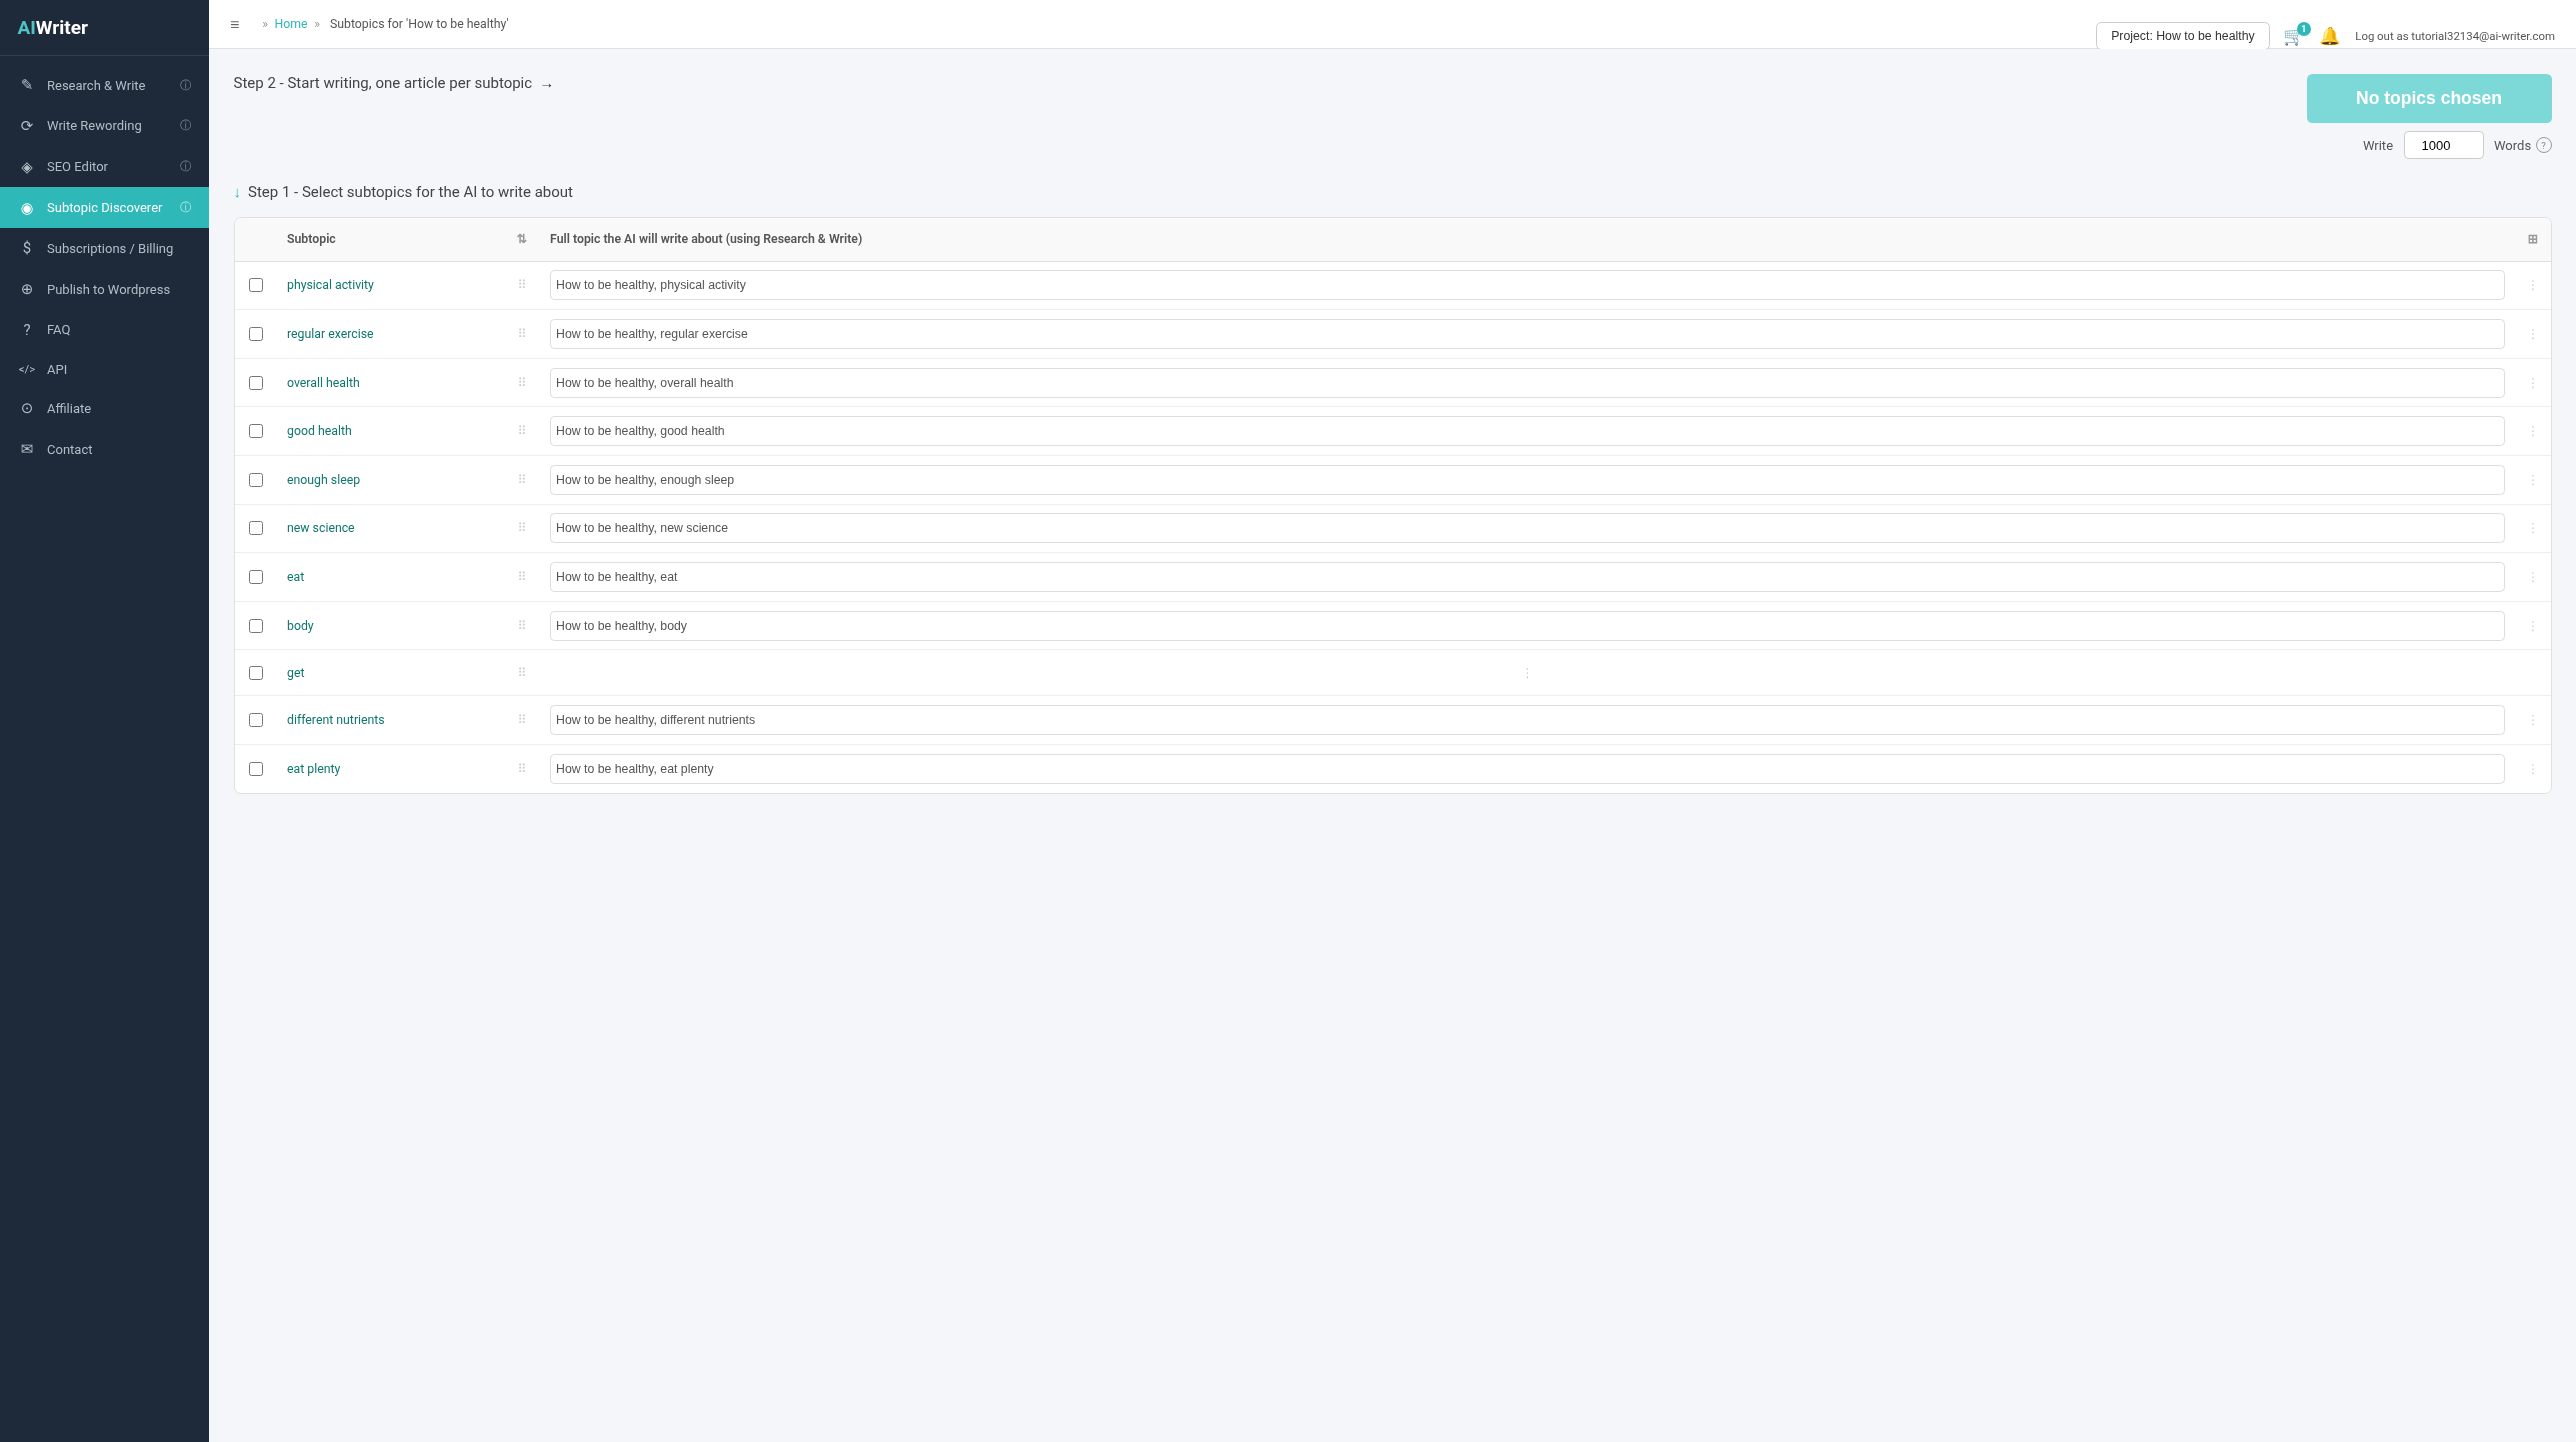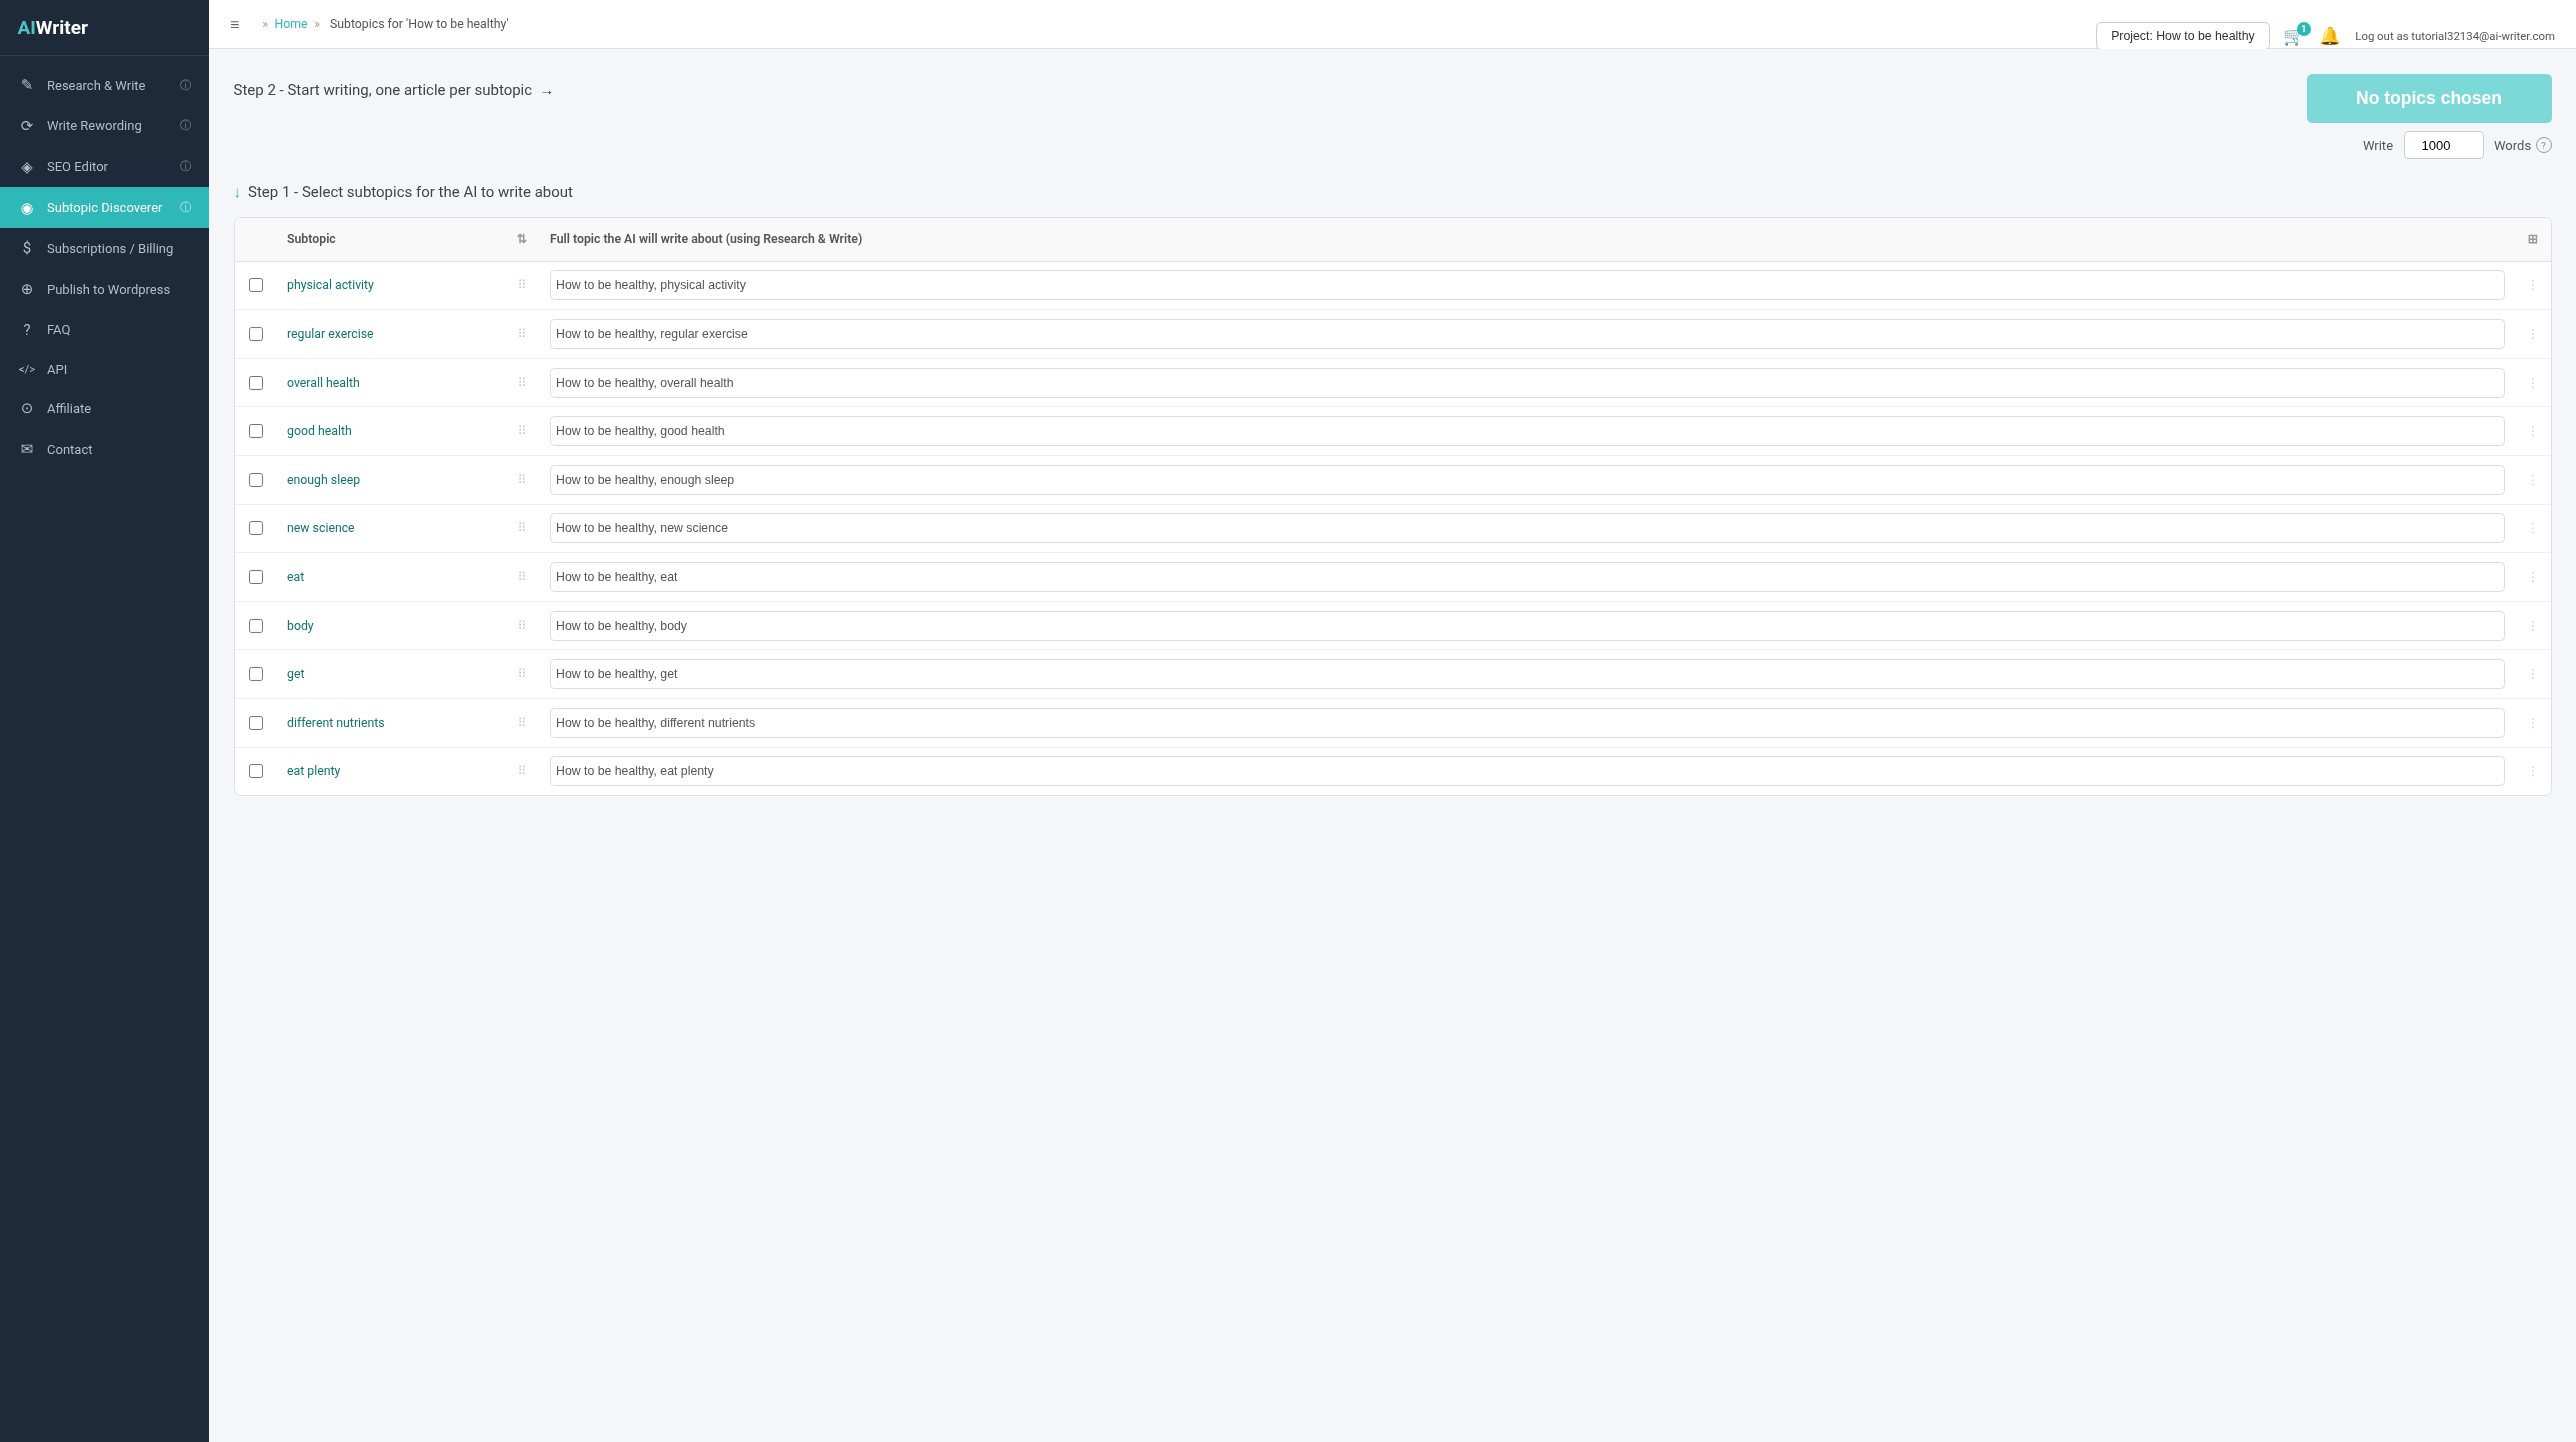--- a/index.html
+++ b/index.html
@@ -139,21 +139,20 @@
       align-items: flex-start;
       justify-content: space-between;
       margin-bottom: 24.5px;
     }
     .step2-label {
       font-size: 15px;
       color: #444;
       display: flex;
       align-items: center;
       gap: 7px;
-      margin-top: 7px;
     }
     .step2-arrow { color: #333; }
     .write-section {
       display: flex;
       flex-direction: column;
       align-items: flex-end;
       gap: 8.8px;
     }
     .no-topics-btn {
       background: #7dd8d8;
@@ -470,23 +469,20 @@
       <input class="full-topic-input" type="text" value="How to be healthy, body" style="">
     </div>
     <div class="td" style="text-align:center;color:#ccc;">⋮</div>
   </div>
           <div class="table-row">
     <div class="td checkbox-cell">
       <input type="checkbox" class="row-checkbox" style="">
     </div>
     <div class="td subtopic-name">get</div>
     <div class="td td-icon" style="color:#ccc;text-align:center;">⠿</div>
-    <div class="td">
-      <input class="full-topic-input" type="text" value="How to be healthy, get" style="">
-    </div>
     <div class="td" style="text-align:center;color:#ccc;">⋮</div>
   </div>
           <div class="table-row">
     <div class="td checkbox-cell">
       <input type="checkbox" class="row-checkbox" style="">
     </div>
     <div class="td subtopic-name">different nutrients</div>
     <div class="td td-icon" style="color:#ccc;text-align:center;">⠿</div>
     <div class="td">
       <input class="full-topic-input" type="text" value="How to be healthy, different nutrients" style="">

